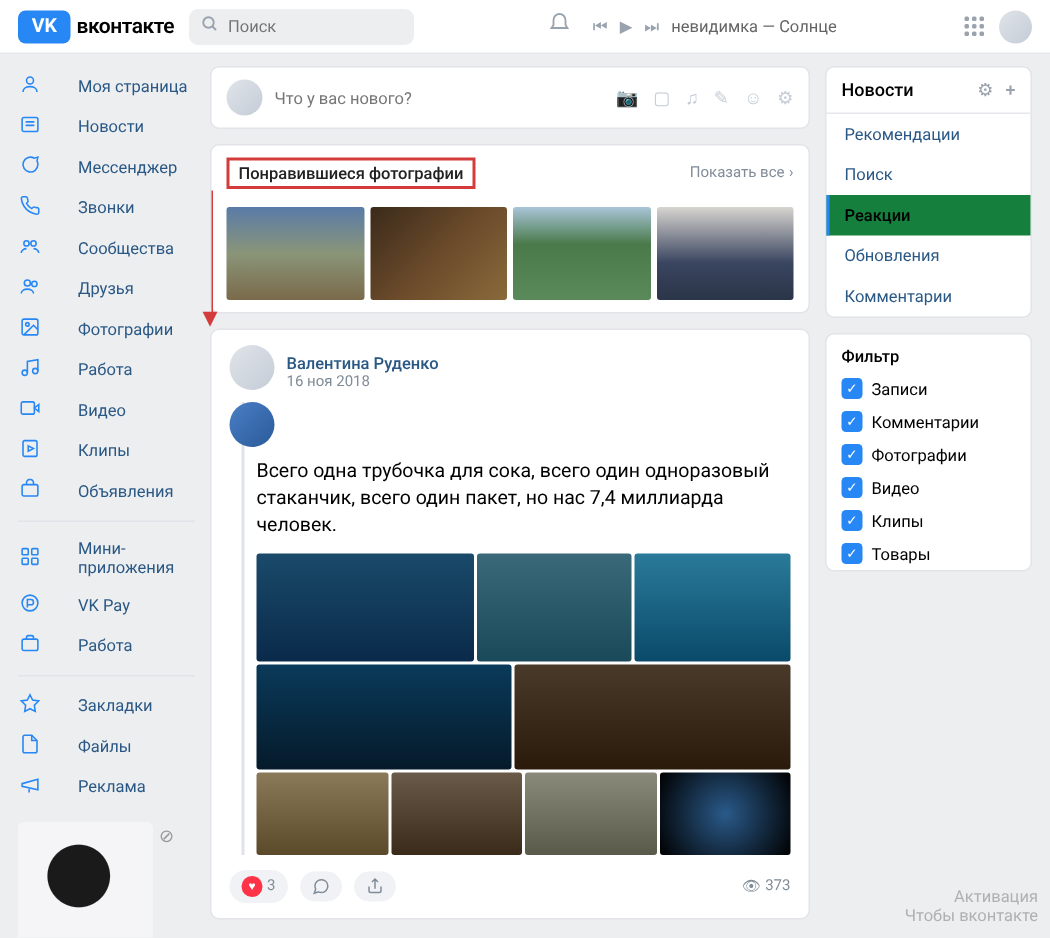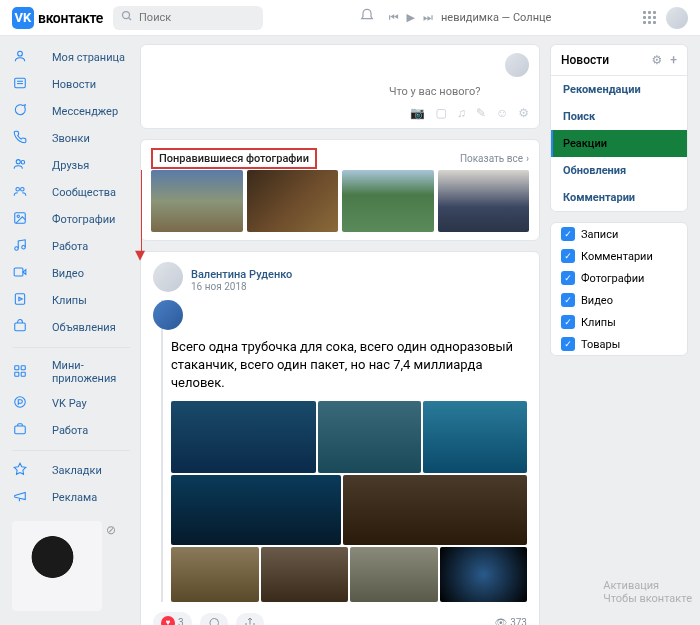--- a/index.html
+++ b/index.html
@@ -1,21 +1,21 @@
 <!DOCTYPE html>
 <html><head>
 <meta charset="utf-8">
 <style>
 * { margin: 0; padding: 0; box-sizing: border-box; font-family: -apple-system, BlinkMacSystemFont, "Segoe UI", Roboto, Helvetica, Arial, sans-serif; }
 body { background: #edeef0; font-size: 12px; color: #2a5885; width: 700px; height: 625px; overflow: hidden; }
 
 
 .header { background: #fff; height: 36px; display: flex; align-items: center; padding: 0 12px; gap: 10px; border-bottom: 1px solid #e7e8ec; }
 .logo { display: flex; align-items: center; gap: 4px; }
-.logo-box { width: 22px; height: 22px; background: #2787f5; border-radius: 5px; display: flex; align-items: center; justify-content: center; color: #fff; font-weight: bold; font-size: 13px; }
+.logo-box { width: 35px; height: 22px; background: #2787f5; border-radius: 5px; display: flex; align-items: center; justify-content: center; color: #fff; font-weight: bold; font-size: 13px; }
 .logo-text { color: #000; font-weight: 600; font-size: 14px; letter-spacing: -0.3px; }
 .search-box { background: #edeef0; border-radius: 6px; height: 24px; display: flex; align-items: center; padding: 0 8px; gap: 6px; flex: 0 0 150px; }
 .search-box input { border: none; background: none; outline: none; font-size: 11px; width: 100%; color: #818c99; }
 .header-spacer { flex: 1; }
 .header-icon { color: #99a2ad; cursor: pointer; padding: 0 4px; }
 .player { display: flex; align-items: center; gap: 8px; color: #99a2ad; font-size: 11px; }
 .player-title { color: #656565; }
 .apps-icon { display: grid; grid-template-columns: repeat(3,3px); gap: 2px; }
 .apps-icon span { width: 3px; height: 3px; background: #99a2ad; border-radius: 1px; }
 .avatar-small { width: 22px; height: 22px; border-radius: 50%; background: linear-gradient(135deg,#e0e4ea,#c5ccd6); }
@@ -31,28 +31,28 @@
 .nav-icon { color: #2787f5; width: 16px; text-align: center; flex-shrink: 0; }
 .nav-icon svg { width:14px; height:14px; stroke:#2787f5; fill:none; stroke-width:1.8; }
 .nav-badge { background: #99a2ad; color: #fff; border-radius: 50%; width: 14px; height: 14px; font-size: 9px; display: flex; align-items: center; justify-content: center; margin-left: auto; }
 .nav-sep { height: 1px; background: #e0e3e8; margin: 6px 0; }
 .ad-block { margin-top: 10px; font-size: 9px; color: #656565; position: relative; }
 .ad-img { width: 90px; height: 90px; background: radial-gradient(circle at 45% 40%, #1a1a1a 0%, #1a1a1a 28%, #f5f5f7 29%, #f5f5f7 100%); border-radius: 4px; position: relative; }
 .ad-close { position: absolute; top: 2px; right: 14px; color: #999; font-size: 12px; }
 
 
 .card { background: #fff; border-radius: 6px; border: 1px solid #e3e4e8; margin-bottom: 10px; }
-.composer { display: flex; align-items: flex-end; padding: 8px 10px; gap: 8px; flex-direction: column; }
+.composer { display: flex; align-items: center; padding: 8px 10px; gap: 8px; }
 .composer-avatar { width: 24px; height: 24px; border-radius: 50%; background: linear-gradient(135deg,#e0e4ea,#c5ccd6); flex-shrink: 0; }
 .composer input { border: none; outline: none; flex: 1; font-size: 11px; color: #818c99; }
 .composer-icons { display: flex; gap: 10px; color: #c5ccd6; }
 .composer-icons span { cursor: pointer; }
 
 .liked-section { padding: 8px 10px; }
-.liked-header { display: flex; align-items: center; justify-content: space-between; margin-bottom: 1px; }
+.liked-header { display: flex; align-items: center; justify-content: space-between; margin-bottom: 12px; }
 .liked-title { border: 2px solid #d43c3c; color: #222; font-size: 11px; padding: 2px 6px; font-weight: 500; }
 .show-all { color: #818c99; font-size: 10px; display: flex; align-items: center; gap: 3px; }
 .liked-photos { display: flex; gap: 4px; }
 .liked-photo { height: 62px; border-radius: 2px; flex: 1; }
 .lp1 { background: linear-gradient(180deg,#5a7ba8 0%, #8a9578 50%, #7a6a4a 100%); }
 .lp2 { background: linear-gradient(135deg,#3a2a1a 0%, #6a4a2a 50%, #8a6a3a 100%); }
 .lp3 { background: linear-gradient(180deg,#a8c5d8 0%, #4a7a4a 40%, #5a8a5a 100%); }
 .lp4 { background: linear-gradient(180deg,#d8d5d0 0%, #3a4560 60%, #2a3548 100%); }
 .anno-arrow { position: absolute; left: -6px; top: 102px; color: #d43c3c; font-size: 20px; }
 .anno-line { position: absolute; left: 0px; top: 30px; width: 1px; height: 85px; background: #d43c3c; }
@@ -84,27 +84,27 @@
 .post-footer { display: flex; align-items: center; gap: 8px; margin-top: 10px; }
 .footer-btn { background: #f0f2f5; border-radius: 14px; padding: 4px 8px; display: flex; align-items: center; gap: 4px; color: #818c99; font-size: 10px; cursor: pointer; }
 .footer-btn.like { gap: 3px; }
 .like-heart { width: 14px; height: 14px; background: #ff3347; border-radius: 50%; display: flex; align-items: center; justify-content: center; color: #fff; font-size: 8px; }
 .views { margin-left: auto; color: #818c99; font-size: 10px; display: flex; align-items: center; gap: 3px; }
 
 
 .rsb-card { background: #fff; border: 1px solid #e3e4e8; border-radius: 6px; margin-bottom: 10px; }
 .rsb-header { display: flex; align-items: center; justify-content: space-between; padding: 8px 10px; border-bottom: 1px solid #e7e8ec; font-size: 12px; font-weight: 500; color: #000; }
 .rsb-header-icons { display: flex; gap: 8px; color: #99a2ad; }
-.rsb-item { padding: 7px 10px; color: #2a5885; font-size: 11px; cursor: pointer; border-left: 2px solid transparent; font-weight: bold; }
+.rsb-item { padding: 7px 10px; color: #2a5885; font-size: 11px; cursor: pointer; border-left: 2px solid transparent; }
 .rsb-item.active { background: #15803d; border-left-color: #2787f5; color: #000; font-weight: 500; }
 .rsb-title { padding: 8px 10px 4px; font-size: 11px; font-weight: 500; color: #000; }
 .filter-item { display: flex; align-items: center; gap: 6px; padding: 4px 10px; font-size: 11px; color: #000; }
 .filter-check { width: 14px; height: 14px; background: #2787f5; border-radius: 3px; display: flex; align-items: center; justify-content: center; color: #fff; font-size: 9px; }
 
-.watermark { position: fixed; right: 8px; bottom: 20px; color: #b0b0b0; font-size: 11px; line-height: 1.2; }
+.watermark { position: fixed; right: 8px; bottom: 8px; color: #b0b0b0; font-size: 11px; text-align: right; line-height: 1.2; }
 </style>
 </head>
 <body>
 
 <div class="header">
   <div class="logo">
     <div class="logo-box">VK</div>
     <span class="logo-text">вконтакте</span>
   </div>
   <div class="search-box">
@@ -166,33 +166,33 @@
           <span class="nav-badge">4</span>
         </div>
         <div class="nav-item">
           <span class="nav-icon"><svg viewBox="0 0 24 24">
               <path d="M22 16.92v3a2 2 0 0 1-2.18 2 19.79 19.79 0 0 1-8.63-3.07 19.5 19.5 0 0 1-6-6A19.79 19.79 0 0 1 2.11 4.18 2 2 0 0 1 4.09 2h3a2 2 0 0 1 2 1.72c.12.81.3 1.6.54 2.36a2 2 0 0 1-.45 2.11L8 9.5a16 16 0 0 0 6 6l1.31-1.18a2 2 0 0 1 2.11-.45c.76.24 1.55.42 2.36.54A2 2 0 0 1 22 16.92z"></path>
             </svg></span>
           <span>Звонки</span>
         </div>
         <div class="nav-item">
           <span class="nav-icon"><svg viewBox="0 0 24 24">
+              <circle cx="8" cy="9" r="3"></circle>
+              <circle cx="16" cy="9" r="3"></circle>
+              <path d="M2 20c0-3 3-5 6-5M22 20c0-3-3-5-6-5"></path>
+            </svg></span>
+          <span>Сообщества</span>
+        </div>
+        <div class="nav-item">
+          <span class="nav-icon"><svg viewBox="0 0 24 24">
               <circle cx="9" cy="8" r="3.5"></circle>
               <circle cx="17" cy="9" r="3"></circle>
               <path d="M2 20c0-3 3-5 7-5s7 2 7 5"></path>
             </svg></span>
           <span>Друзья</span>
-        </div>
-        <div class="nav-item">
-          <span class="nav-icon"><svg viewBox="0 0 24 24">
-              <circle cx="8" cy="9" r="3"></circle>
-              <circle cx="16" cy="9" r="3"></circle>
-              <path d="M2 20c0-3 3-5 6-5M22 20c0-3-3-5-6-5"></path>
-            </svg></span>
-          <span>Сообщества</span>
         </div>
         <div class="nav-item">
           <span class="nav-icon"><svg viewBox="0 0 24 24">
               <rect x="3" y="3" width="18" height="18" rx="2"></rect>
               <circle cx="9" cy="9" r="2"></circle>
               <path d="M21 15l-5-5L5 21"></path>
             </svg></span>
           <span>Фотографии</span>
         </div>
         <div class="nav-item">
@@ -251,20 +251,27 @@
           <span>Работа</span>
         </div>
       </div>
     <div class="nav-sep"></div>
     <div id="nav3">
         <div class="nav-item">
           <span class="nav-icon"><svg viewBox="0 0 24 24">
               <path d="M12 2l3 6 7 1-5 5 1 7-6-3-6 3 1-7-5-5 7-1 3-6z"></path>
             </svg></span>
           <span>Закладки</span>
+        </div>
+        <div class="nav-item">
+          <span class="nav-icon"><svg viewBox="0 0 24 24">
+              <path d="M14 2H6a2 2 0 0 0-2 2v16a2 2 0 0 0 2 2h12a2 2 0 0 0 2-2V8z"></path>
+              <polyline points="14 2 14 8 20 8"></polyline>
+            </svg></span>
+          <span>Файлы</span>
         </div>
         <div class="nav-item">
           <span class="nav-icon"><svg viewBox="0 0 24 24">
               <path d="M3 11l18-5v12L3 14v-3z"></path>
               <path d="M11 17v4"></path>
             </svg></span>
           <span>Реклама</span>
         </div>
       </div>
 
@@ -372,20 +379,21 @@
       </div>
       <div id="rsb-tabs">
           <div class="rsb-item">Рекомендации</div>
           <div class="rsb-item">Поиск</div>
           <div class="rsb-item active">Реакции</div>
           <div class="rsb-item">Обновления</div>
           <div class="rsb-item">Комментарии</div>
         </div>
     </div>
     <div class="rsb-card">
+      <div class="rsb-title">Фильтр</div>
       <div id="rsb-filters">
           <div class="filter-item">
             <span class="filter-check">✓</span>
             <span>Записи</span>
           </div>
           <div class="filter-item">
             <span class="filter-check">✓</span>
             <span>Комментарии</span>
           </div>
           <div class="filter-item">

